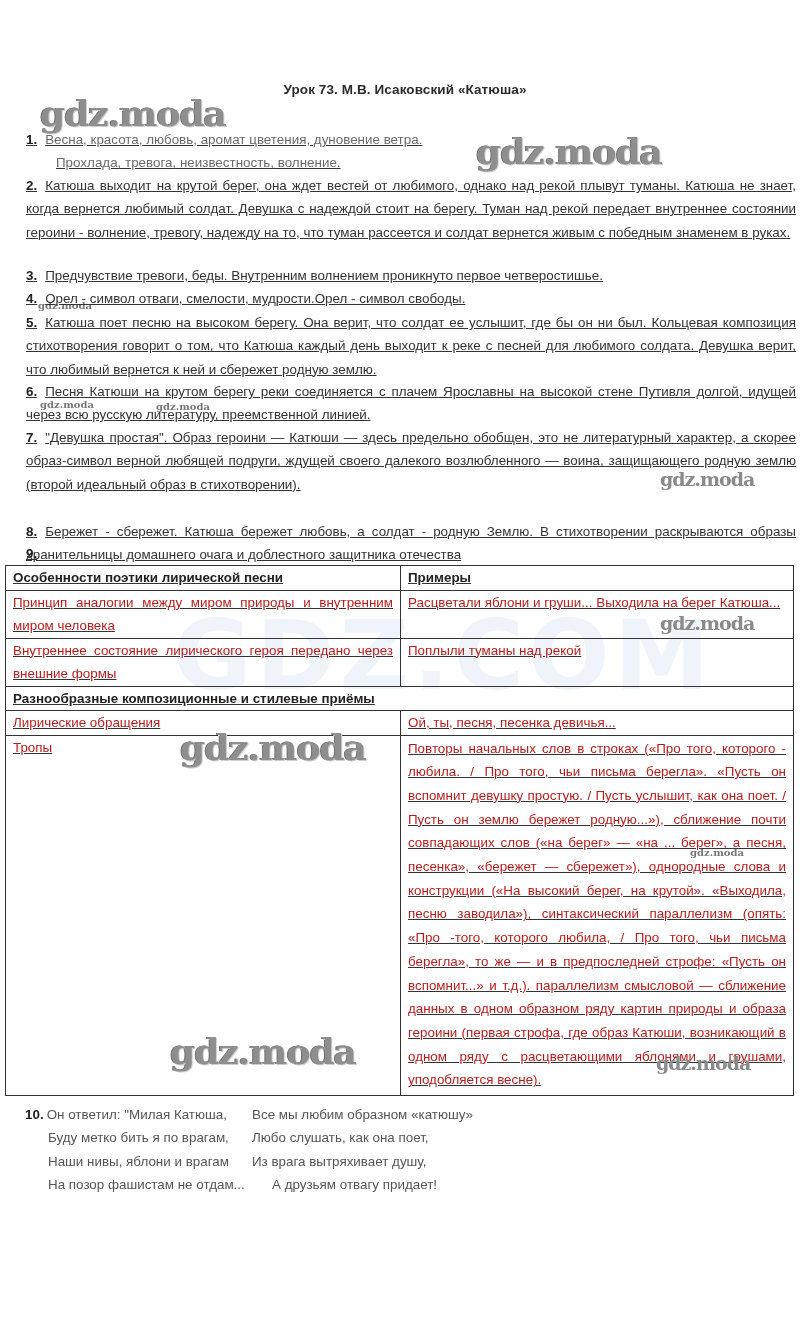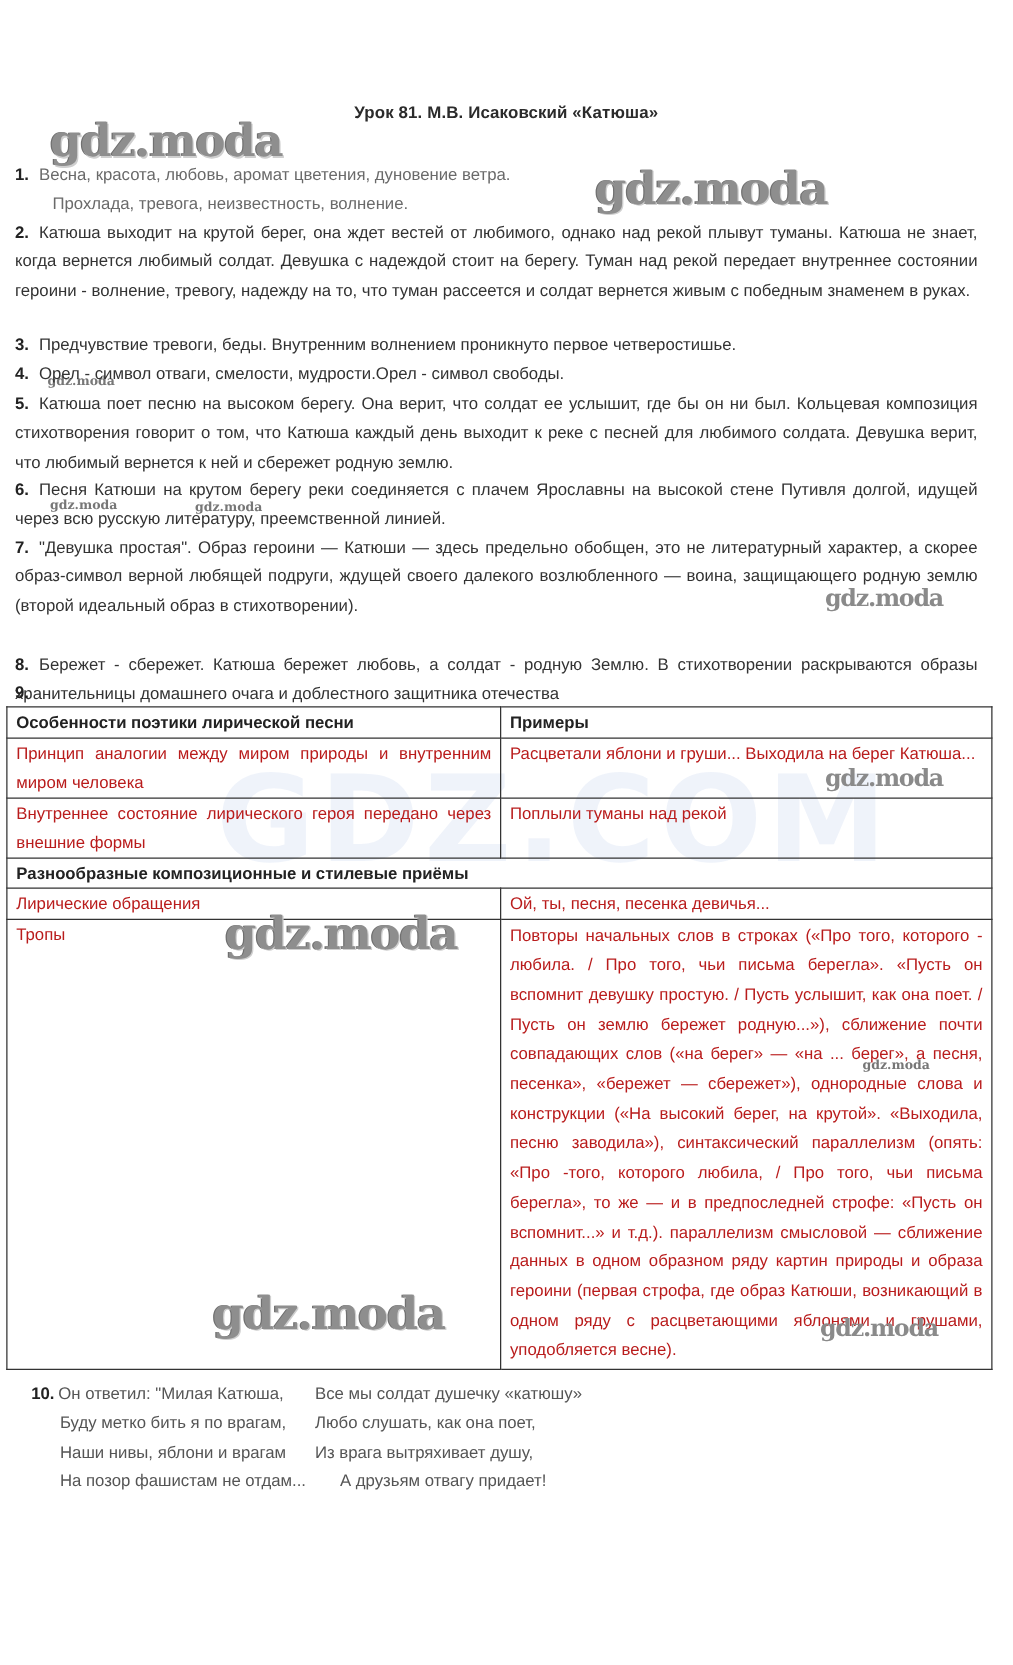--- a/index.html
+++ b/index.html
@@ -1,48 +1,48 @@
 <!DOCTYPE html>
 <html><head>
   <meta charset="utf-8">
   <style>
     * { box-sizing: border-box; margin: 0; padding: 0; }
     html, body { width: 810px; height: 1332px; background: #ffffff; overflow: hidden; }
     body { position: relative; font-family: "Liberation Sans", "DejaVu Sans", sans-serif; color: #333333; font-size: 13.4px; }
     .page { position: absolute; left: 0; top: 0; width: 810px; height: 1332px; }
     .title { position: absolute; left: 0; width: 810px; top: 82px; text-align: center; font-weight: bold; font-size: 13.5px; color: #2b2b2b; letter-spacing: 0.1px; }
-    .item { position: absolute; left: 12px; width: 770px; line-height: 23.3px; text-align: justify; }
+    .item { position: absolute; left: 26px; width: 770px; line-height: 23.3px; text-align: justify; text-decoration: underline; }
     .item .num { font-weight: bold; color: #222; margin-right: 8px; }
     .item .indent { display: block; padding-left: 30px; }
     .faint { color: #6a6a6a; }
     .wm { position: absolute; font-family: "DejaVu Serif", "Liberation Serif", serif; font-weight: bold; color: #9a9a9a; letter-spacing: -1px; pointer-events: none; }
     .wm.big { font-size: 36px; color: #8e8e8e; text-shadow: 1px 1px 0 #cfcfcf, -1px 0 0 #707070; }
     .wm.mid { font-size: 19px; color: #8a8a8a; }
     .wm.small { font-size: 10px; color: #777; letter-spacing: 0; }
     .wm-bg { position: absolute; left: 160px; top: 600px; font-family: "DejaVu Sans", sans-serif; font-weight: bold; font-size: 96px; color: rgba(180,200,230,0.22); letter-spacing: 4px; pointer-events: none; margin-left: 13px; }
-    table.grid { position: absolute; left: 5px; top: 565px; width: 789px; border-collapse: collapse; table-layout: fixed; }
+    table.grid { position: absolute; left: 5px; top: 565px; width: 789px; border-collapse: collapse; table-layout: fixed; text-decoration: underline; }
     table.grid td { border: 1px solid #333; vertical-align: top; padding: 0 7px; line-height: 23.5px; font-size: 13.4px; color: #b91c1c; text-align: justify; }
     table.grid td.c1 { width: 395px; }
     table.grid td.b { font-weight: bold; color: #222; }
     table.grid td.long { line-height: 23.7px; padding-top: 1px; padding-bottom: 3px; }
     .verse { position: absolute; left: 14px; top: 1103px; line-height: 23.3px; font-size: 13.4px; color: #555; }
     .verse .num { font-weight: bold; color: #222; margin-right: 3px; margin-left: 11px; }
     .verse .row { display: flex; }
     .verse .colA { width: 238px; }
     .verse .colA.ind { padding-left: 34px; }
     .verse .colB { }
   </style>
 </head>
 <body>
 
 <div class="page">
 
   <div class="wm-bg">GDZ.COM</div>
 
-  <div class="title">Урок 81. М.В. Исаковский «Катюша»</div>
+  <div class="title">Урок 73. М.В. Исаковский «Катюша»</div>
 
   <div class="wm big" style="left:40px; top:92px;">gdz.moda</div>
   <div class="wm big" style="left:476px; top:130px;">gdz.moda</div>
   <div class="wm small" style="left:38px; top:300px;">gdz.moda</div>
   <div class="wm small" style="left:40px; top:399px;">gdz.moda</div>
   <div class="wm small" style="left:156px; top:401px;">gdz.moda</div>
   <div class="wm mid" style="left:660px; top:468px;">gdz.moda</div>
 
   <div class="item" style="top:128px;">
     <span class="faint">
@@ -113,21 +113,21 @@
 
   <div class="wm mid" style="left:660px; top:612px;">gdz.moda</div>
   <div class="wm big" style="left:180px; top:726px;">gdz.moda</div>
   <div class="wm small" style="left:690px; top:847px;">gdz.moda</div>
   <div class="wm big" style="left:170px; top:1030px;">gdz.moda</div>
   <div class="wm mid" style="left:656px; top:1052px;">gdz.moda</div>
 
   <div class="verse">
     <div class="row">
       <div class="colA"><span class="num">10.</span><span>Он ответил: "Милая Катюша,</span></div>
-      <div class="colB">Все мы солдат душечку «катюшу»</div>
+      <div class="colB">Все мы любим образном «катюшу»</div>
     </div>
     <div class="row">
       <div class="colA ind">Буду метко бить я по врагам,</div>
       <div class="colB">Любо слушать, как она поет,</div>
     </div>
     <div class="row">
       <div class="colA ind">Наши нивы, яблони и врагам</div>
       <div class="colB">Из врага вытряхивает душу,</div>
     </div>
     <div class="row">

